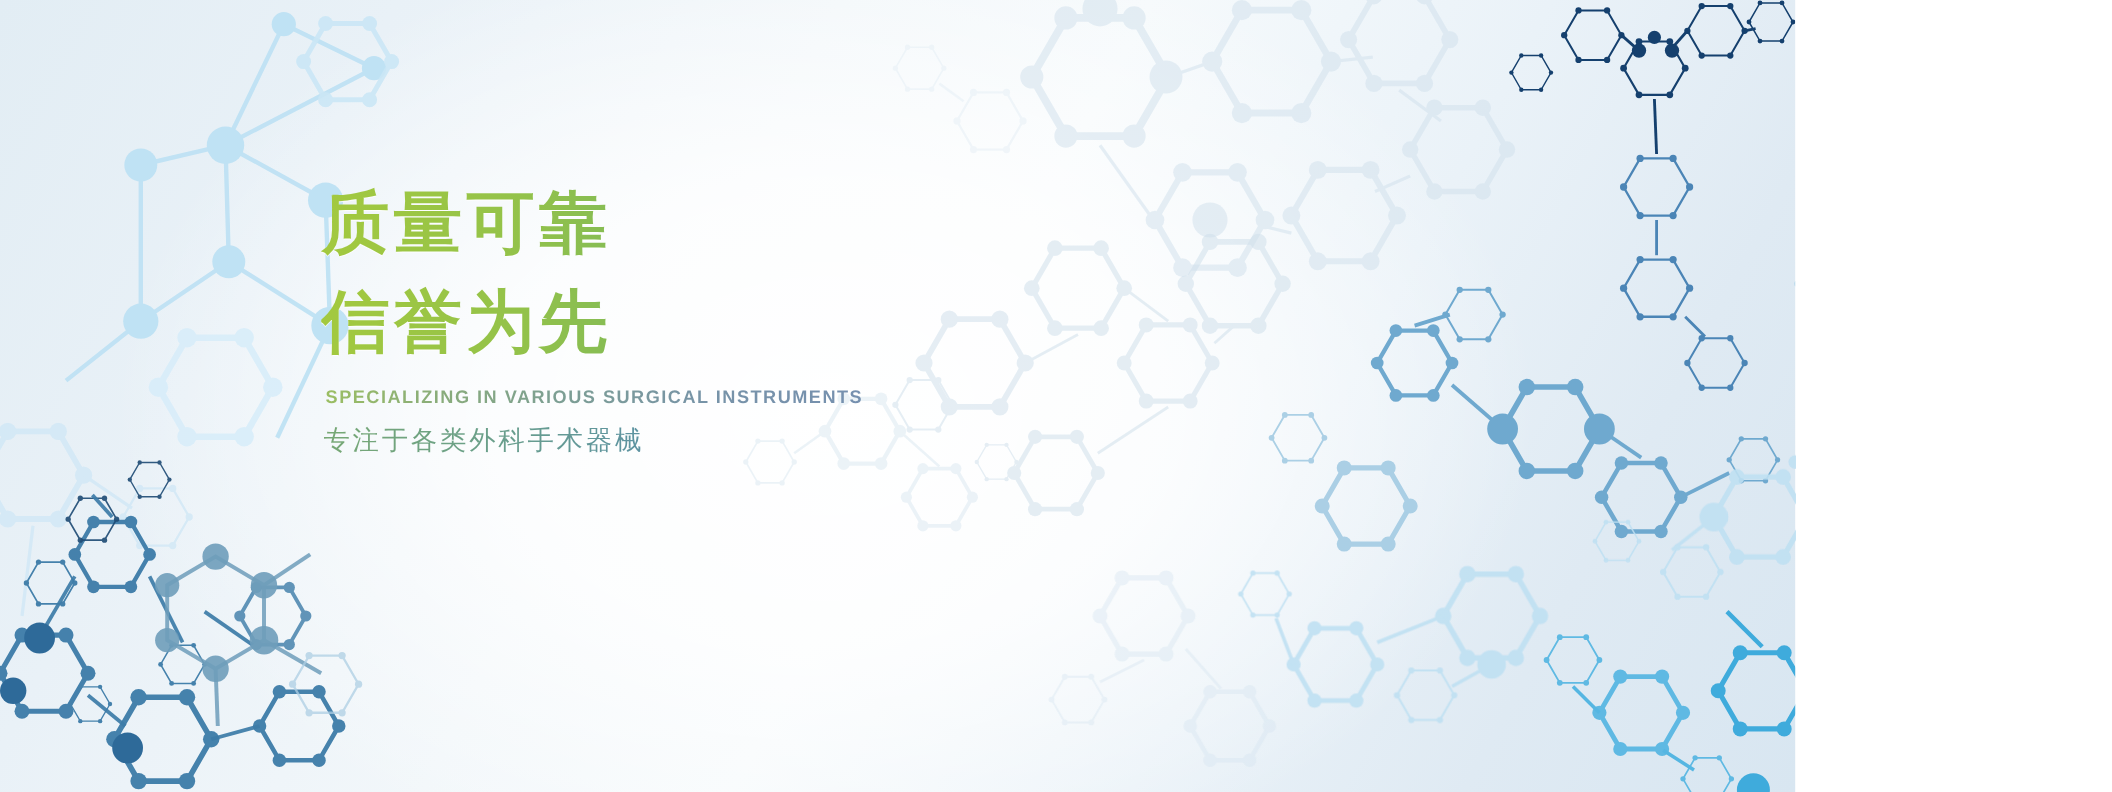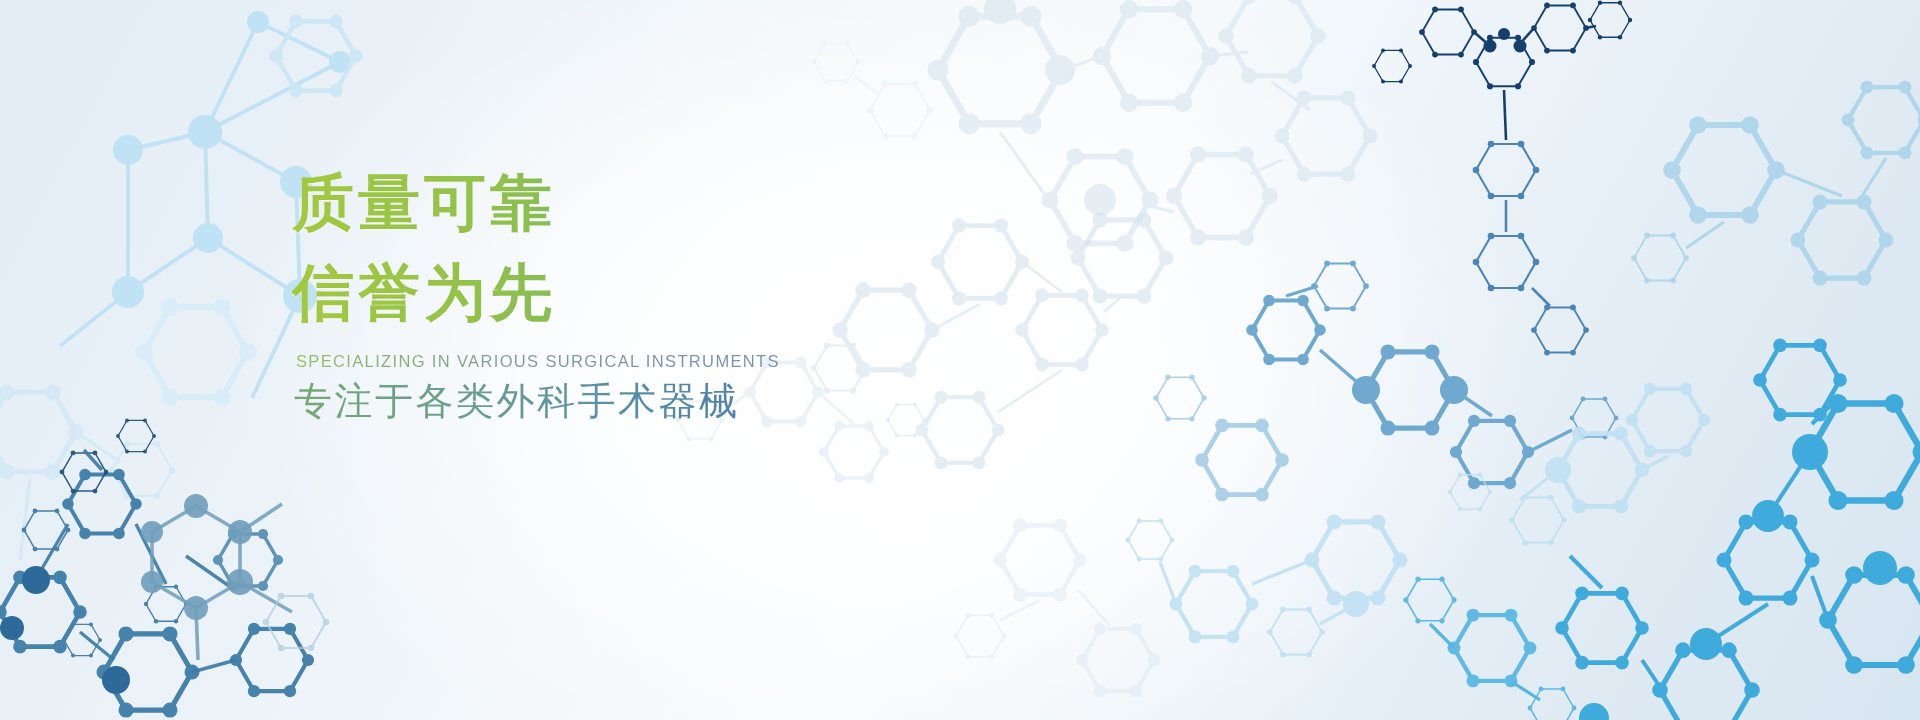--- a/index.html
+++ b/index.html
@@ -3,21 +3,21 @@
 <meta charset="utf-8">
 <title>Banner</title>
 <style>
   html, body {
     margin: 0;
     padding: 0;
     background: #ffffff;
   }
   #banner {
     position: relative;
-    width: 1920px;
+    width: 1632px;
     height: 720px;
     overflow: hidden;
     font-family: "Liberation Sans", "DejaVu Sans", sans-serif;
     background:
       radial-gradient(ellipse 900px 620px at 46% 52%, rgba(255,255,255,0.98) 0%, rgba(255,255,255,0.80) 34%, rgba(255,255,255,0.0) 72%),
       linear-gradient(118deg, #e2edf4 0%, #e9f1f7 18%, #f2f7fa 38%, #f6fafc 52%, #eaf2f8 70%, #dfeaf3 85%, #d8e6f1 100%);
   }
 
   
   .mol-layer {
@@ -52,33 +52,33 @@
     filter: drop-shadow(0 1px 0 rgba(255,255,255,0.8));
   }
   .headline.line2 {
     margin-top: 20px;
   }
 
   .eyebrow {
     margin: 24px 0 0 4px;
     font-size: 16.5px;
     letter-spacing: 1.35px;
-    font-weight: 400;
+    font-weight: 700;
     white-space: nowrap;
     background-image: linear-gradient(90deg, #9bbe63 0%, #8aad79 14%, #7d9f93 30%, #7793a8 50%, #7690b0 72%, #7b93b4 100%);
     -webkit-background-clip: text;
     background-clip: text;
     color: transparent;
     -webkit-text-fill-color: transparent;
   }
 
   .subline {
     margin: 9px 0 4px 2px;
     font-family: Liberation Serif, serif;
-    font-size: 38px;
+    font-size: 24px;
     line-height: 42px;
     letter-spacing: 2.5px;
     font-weight: 400;
     white-space: nowrap;
     background-image: linear-gradient(90deg, #77a874 0%, #6ba088 20%, #5d93a2 42%, #4e7fad 66%, #4572a8 100%);
     -webkit-background-clip: text;
     background-clip: text;
     color: transparent;
     -webkit-text-fill-color: transparent;
   }

